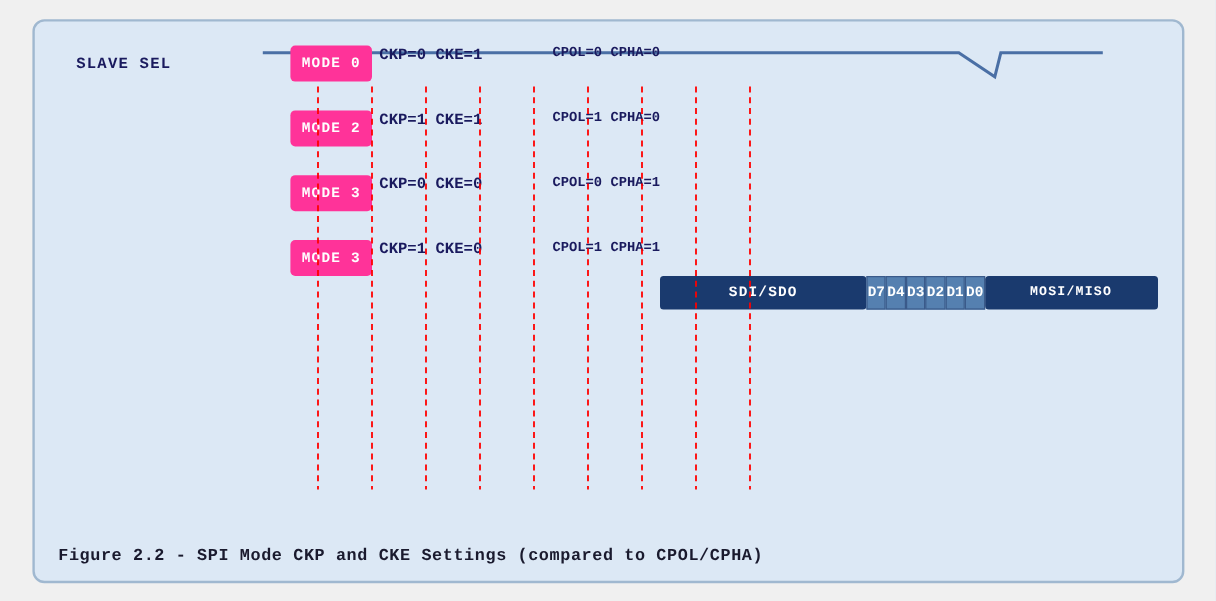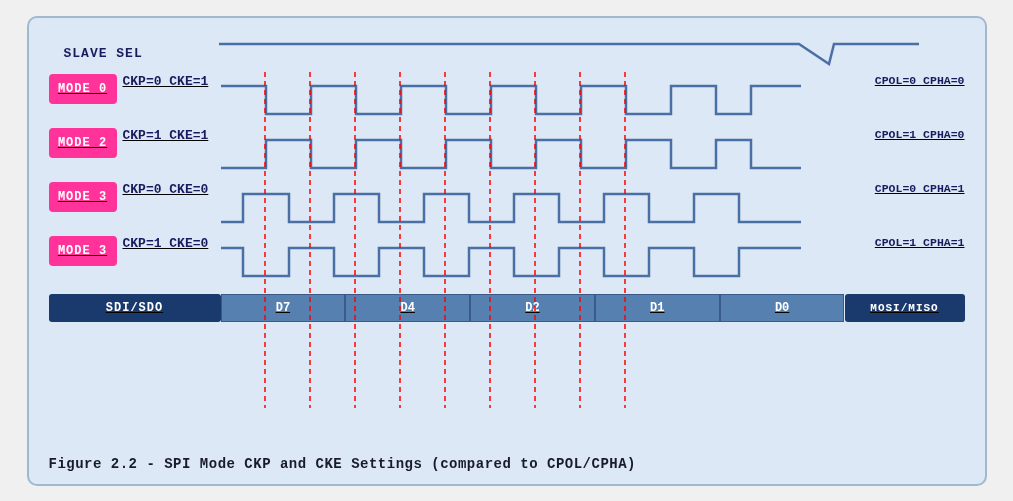--- a/index.html
+++ b/index.html
@@ -20,22 +20,21 @@
       border: 2px solid #a0b8d0;
       border-radius: 10px;
       padding: 18px 20px 12px 20px;
       display: flex;
       flex-direction: column;
     }
     .diagram-area {
       flex: 1;
       position: relative;
       display: flex;
-      flex-direction: column;
-      text-decoration: underline;
+      flex-direction: row;
     }
     
     .slave-row {
       display: flex;
       align-items: center;
       height: 36px;
       margin-left: 170px;
       margin-right: 10px;
       position: relative;
     }
@@ -129,21 +128,21 @@
       background: #5580b0;
       border: 1px solid #3a5a8a;
       display: flex;
       align-items: center;
       justify-content: center;
       color: white;
       font-weight: bold;
       font-size: 12px;
     }
     .data-mosi {
-      width: 120px;
+      width: 144px;
       height: 28px;
       background: #1a3a6e;
       border-radius: 3px;
       display: flex;
       align-items: center;
       justify-content: center;
       color: white;
       font-weight: bold;
       font-size: 11px;
       letter-spacing: 1px;
@@ -241,20 +240,21 @@
         <line x1="359" y1="0" x2="359" y2="100%" stroke="red" stroke-width="1.5" stroke-dasharray="5,4"></line>
         <line x1="404" y1="0" x2="404" y2="100%" stroke="red" stroke-width="1.5" stroke-dasharray="5,4"></line>
       </svg>
     </div>
 
     <div class="data-row">
       <div class="data-sdi">SDI/SDO</div>
       <div class="data-bits">
         <div class="data-bit">D7</div>
         <div class="data-bit">D4</div>
+        <div class="data-bit">D3</div>
         <div class="data-bit">D2</div>
         <div class="data-bit">D1</div>
         <div class="data-bit">D0</div>
       </div>
       <div class="data-mosi">MOSI/MISO</div>
     </div>
 
   </div>
 
   <div class="caption">Figure 2.2 - SPI Mode CKP and CKE Settings (compared to CPOL/CPHA)</div>

